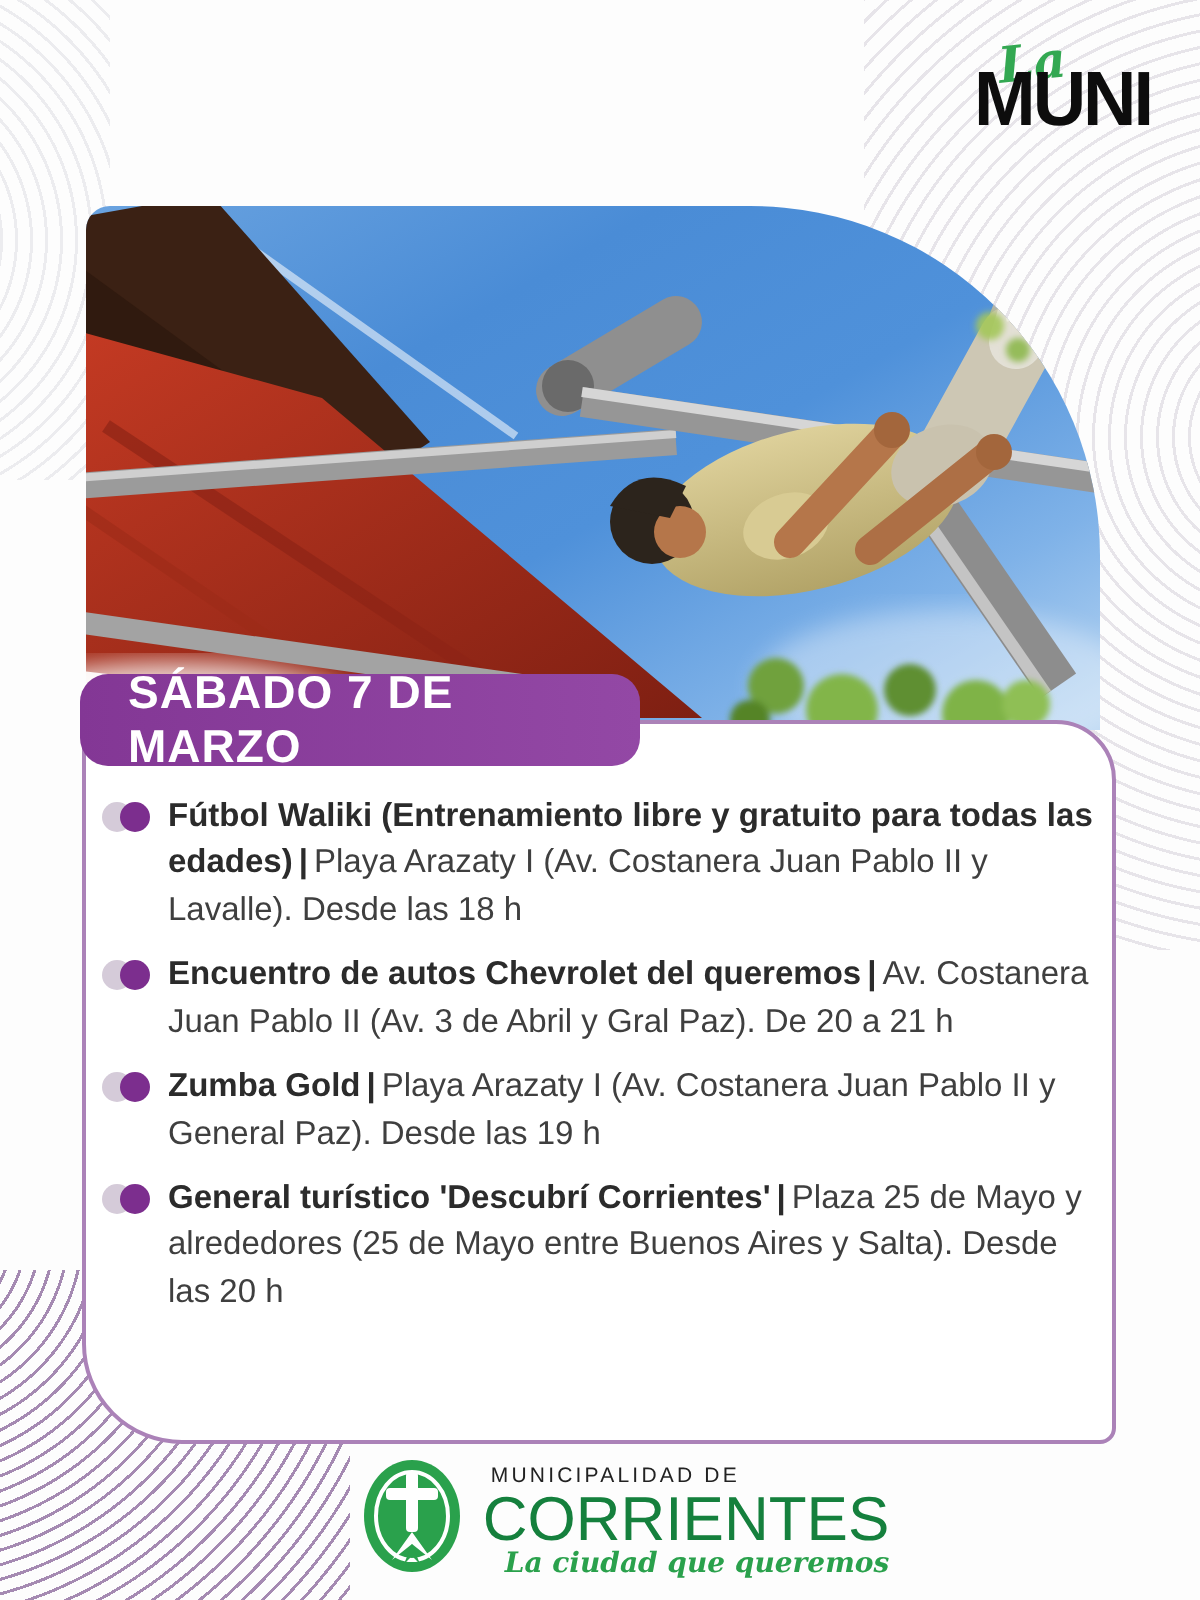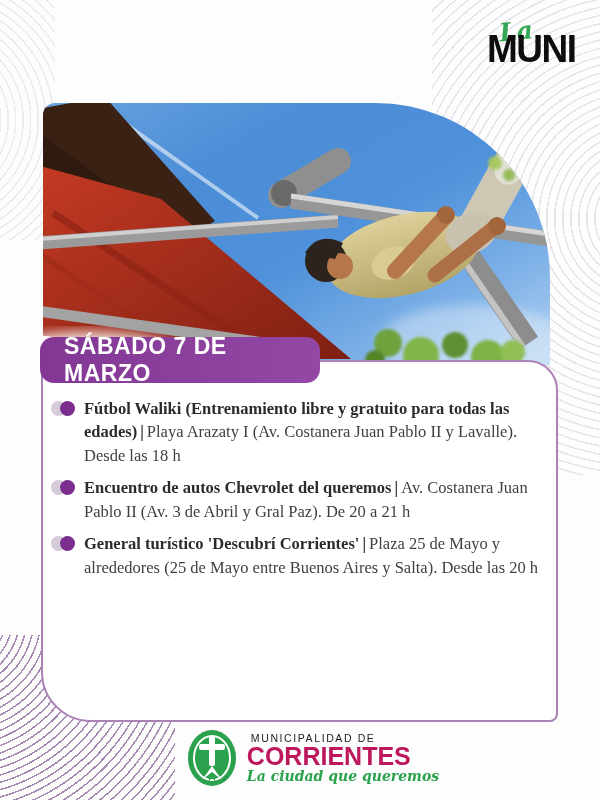--- a/index.html
+++ b/index.html
@@ -58,33 +58,33 @@
     position:absolute; left:41px; top:360px; width:517px; height:362px; z-index:2;
     background:#ffffff; border:2px solid #ab82b8;
     border-radius:3px 30px 8px 50px;
     padding:35px 6px 0 8px;
   }
   .event { display:flex; align-items:flex-start; margin-bottom:9px; }
   .bullets { flex:0 0 auto; display:flex; margin-top:4px; margin-right:9px; }
   .dot { width:15px; height:15px; border-radius:50%; }
   .dot-light { background:#d5cbd9; }
   .dot-dark  { background:#7c2e8e; margin-left:-6px; }
-  .event-text { font-size:16.5px; line-height:1.42; color:#3f3f3f;font-family:Liberation Serif, serif; }
+  .event-text { font-size:16.5px; line-height:1.42; color:#3f3f3f; }
   .event-text b { color:#2b2b2b; font-weight:700; }
   .event-text .sep { margin:0 3px; font-weight:700; color:#2b2b2b; }
 
   
   .footer {
     position:absolute; left:0; top:728px; width:600px; z-index:1;
     display:flex; justify-content:center; align-items:flex-start; gap:9px;padding-left:25px;
   }
   .emblem { width:52px; height:60px; }
   .footer-text { display:flex; flex-direction:column; }
   .org-small { font-size:10.5px; letter-spacing:1.6px; color:#222; margin:4px 0 0 4px; font-weight:400; }
-  .org-name  { font-size:25px; font-weight:700; color:#be185d; letter-spacing:0; line-height:1.0; }
+  .org-name  { font-size:31px; font-weight:400; color:#15803d; letter-spacing:0; line-height:1.0; }
   .tagline {
     text-align:right; font-family:"DejaVu Serif", serif; font-style:italic; font-weight:700;
     font-size:14px; color:#2aa14c; margin-top:-1px;
   }
 </style>
 </head>
 <body>
 
 <div class="waves waves-top-left"></div>
 <div class="waves waves-right"></div>
@@ -185,20 +185,27 @@
 
   <div class="event">
     <span class="bullets">
         <span class="dot dot-light"></span>
         <span class="dot dot-dark"></span>
       </span>
     <p class="event-text"><b>Encuentro de autos Chevrolet del queremos</b><b class="sep">|</b><span>Av. Costanera Juan Pablo II (Av. 3 de Abril y Gral Paz). De 20 a 21 h</span></p>
   </div>
 
 
+  <div class="event">
+    <span class="bullets">
+        <span class="dot dot-light"></span>
+        <span class="dot dot-dark"></span>
+      </span>
+    <p class="event-text"><b>Zumba Gold</b><b class="sep">|</b><span>Playa Arazaty I (Av. Costanera Juan Pablo II y General Paz). Desde las 19 h</span></p>
+  </div>
 
   <div class="event">
     <span class="bullets">
         <span class="dot dot-light"></span>
         <span class="dot dot-dark"></span>
       </span>
     <p class="event-text"><b>General turístico 'Descubrí Corrientes'</b><b class="sep">|</b><span>Plaza 25 de Mayo y alrededores (25 de Mayo entre Buenos Aires y Salta). Desde las 20 h</span></p>
   </div>
 
 </div>

